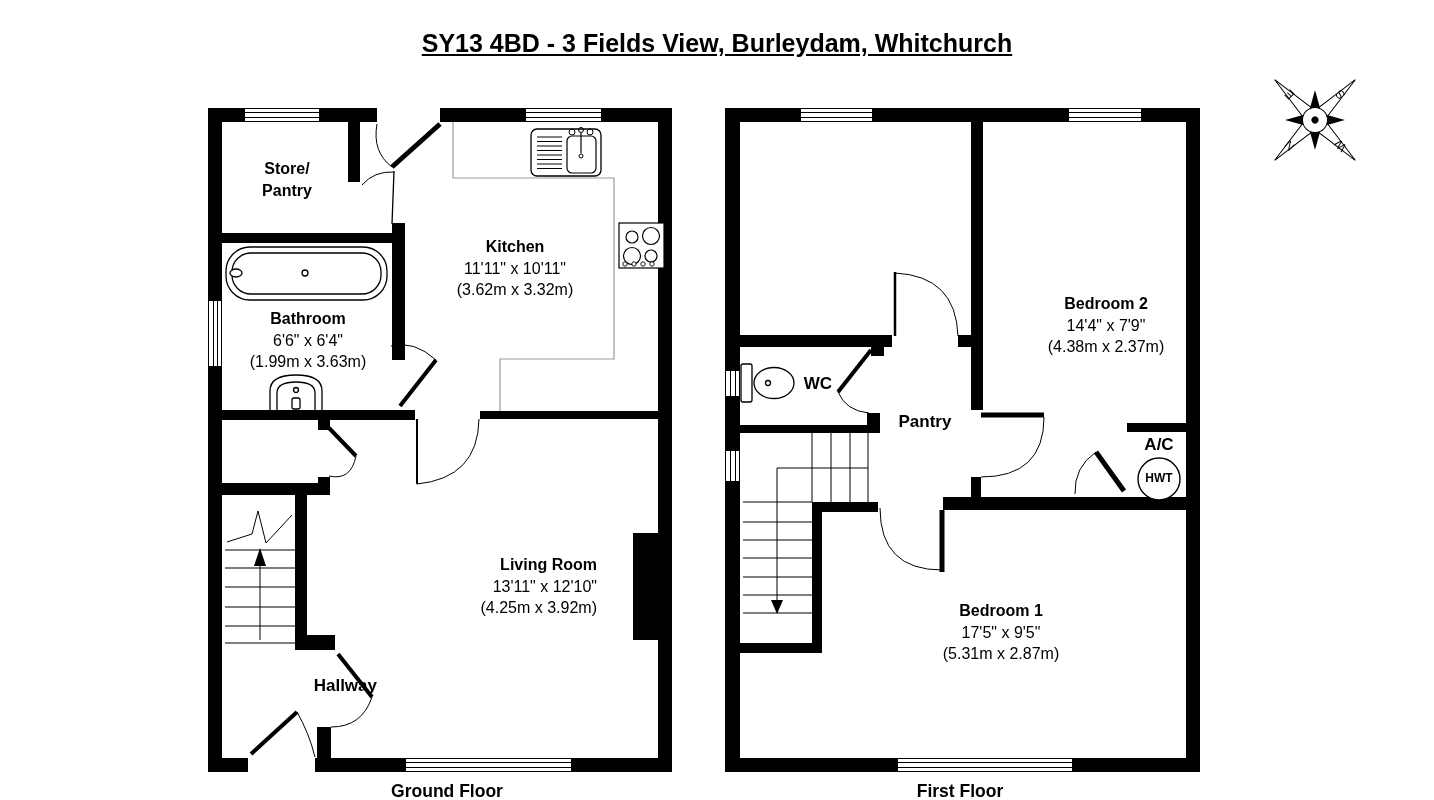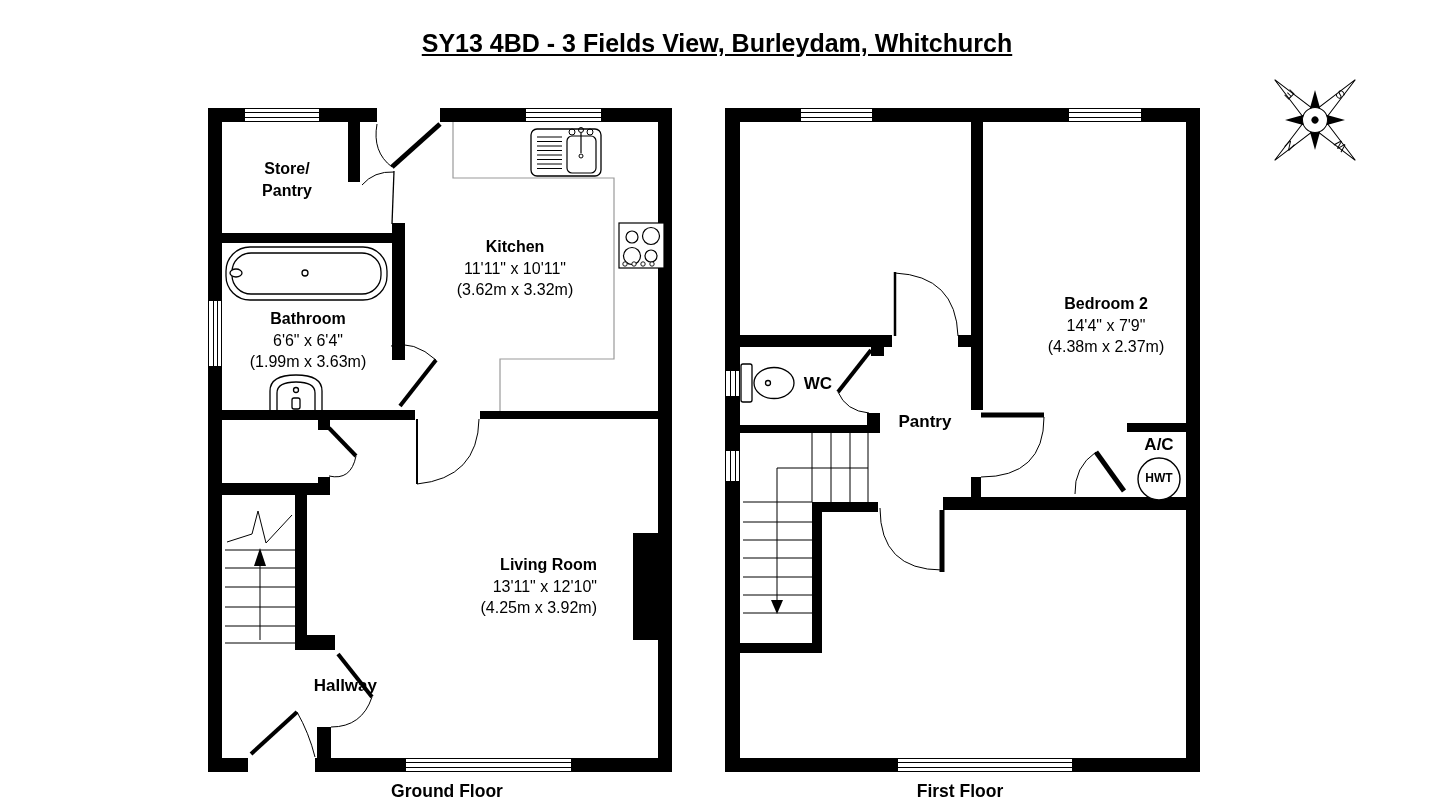--- a/index.html
+++ b/index.html
@@ -257,20 +257,25 @@
 
   <div class="lbl small-label" style="left:177px;top:676px;width:200px;text-align:right;">Hallway</div>
 
 
   <div class="lbl room-label" style="left:983px;top:293px;width:200px;margin-left:23px;">
     <div class="rn">Bedroom 2</div>
     <div>14'4" x 7'9"</div>
     <div>(4.38m x 2.37m)</div>
   </div>
 
+  <div class="lbl room-label" style="left:901px;top:600px;width:200px;">
+    <div class="rn">Bedroom 1</div>
+    <div>17'5" x 9'5"</div>
+    <div>(5.31m x 2.87m)</div>
+  </div>
 
   <div class="lbl small-label" style="left:758px;top:374px;width:120px;">WC</div>
 
   <div class="lbl small-label" style="left:865px;top:412px;width:120px;">Pantry</div>
 
   <div class="lbl small-label" style="left:1129px;top:435px;width:60px;">A/C</div>
 
   <div class="lbl hwt-label" style="left:1129px;top:471px;width:60px;">HWT</div>
 
   <div class="lbl floor-caption" style="left:347px;top:781px;width:200px;">Ground Floor</div>

